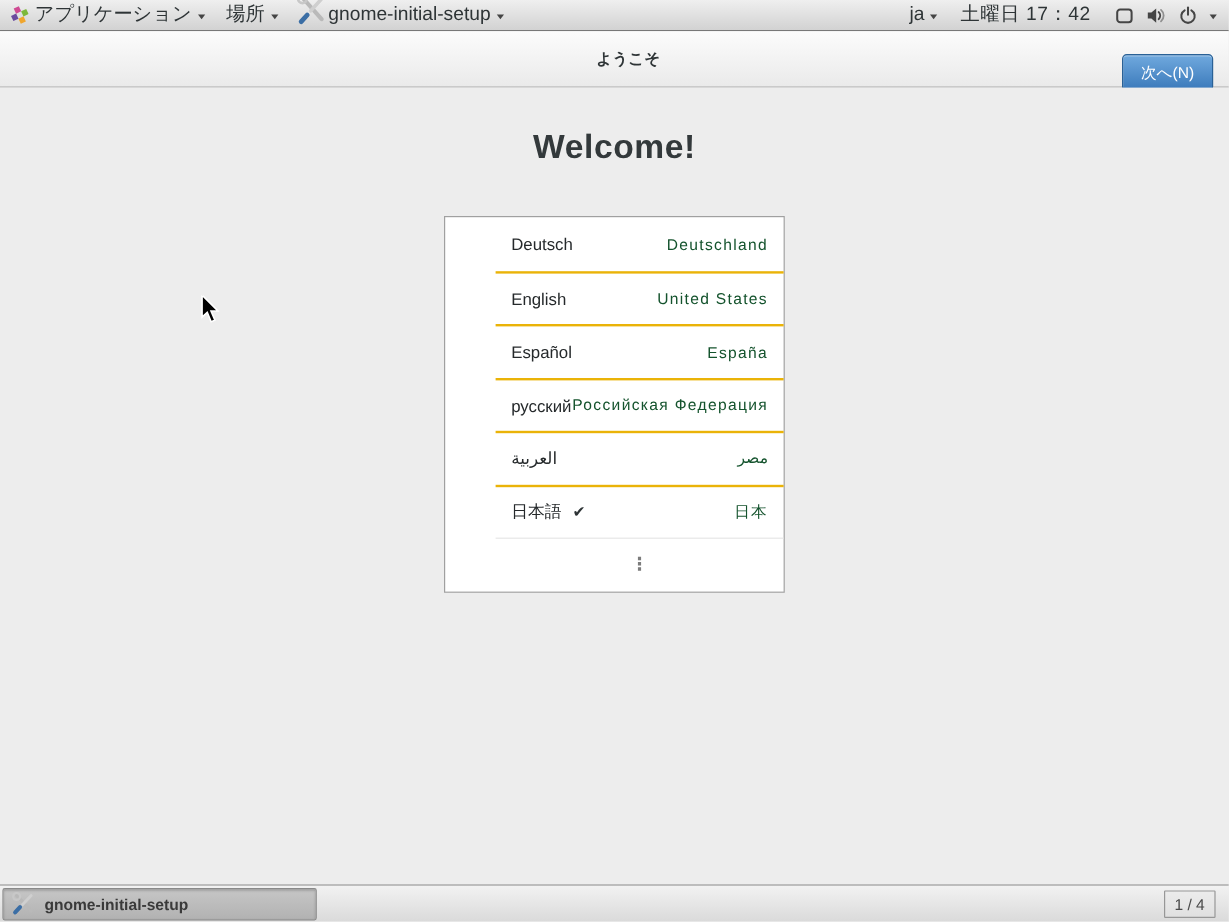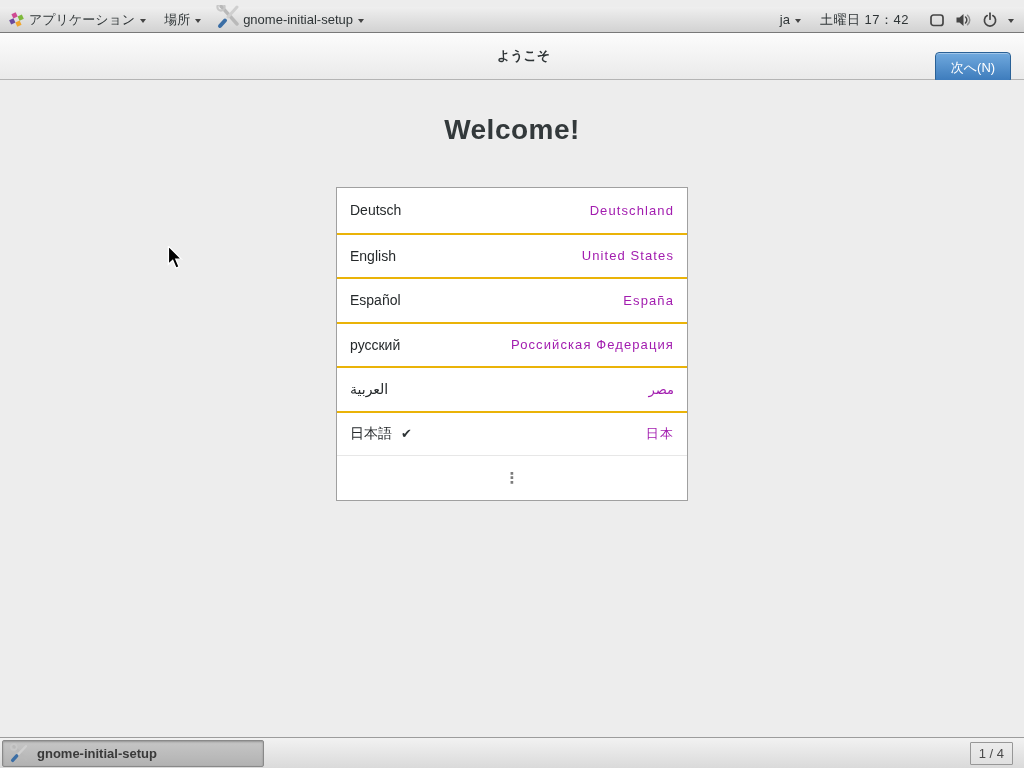--- a/index.html
+++ b/index.html
@@ -6,21 +6,21 @@
   html,body { width:1024px; height:768px; overflow:hidden;
     font-family:"Liberation Sans","DejaVu Sans",sans-serif; }
   body { position:relative; background:#ededed; }
 
   
   .panel {
     height:26px; width:100%;
     background:linear-gradient(#efefef,#d2d2d2);
     border-bottom:1px solid #787878;
     display:flex; align-items:center; justify-content:space-between;
-    font-size:13px; color:#2e3436;margin-top:7px;
+    font-size:16px; color:#2e3436;
   }
   .panel-left, .panel-right { display:flex; align-items:center; height:100%; }
   .panel-item { display:flex; align-items:center; gap:5px; padding:0 9px; height:100%; cursor:default; }
   .panel-item.tight { padding:0 6px; }
   .caret { width:0; height:0; border-left:3.5px solid transparent; border-right:3.5px solid transparent; border-top:4.5px solid #444; margin-top:2px; }
   .appmenu-icon svg { display:block; }
   .winmenu-icon { margin-right:-4px; }
   .clock { padding:0 10px; letter-spacing:0.5px; }
   .status-icons { display:flex; align-items:center; gap:10px; padding:0 10px; }
 
@@ -43,32 +43,32 @@
     margin-top:11px;
   }
 
   
   .content { height:664px; width:100%; background:#ededed; position:relative; }
   .welcome-heading {
     padding-top:34px; text-align:center;
     font-size:28px; font-weight:bold; color:#33393b; letter-spacing:0.5px;
   }
   .lang-list {
-    width:352px; margin:41px auto 0 auto;
-    background:#fff; border:1px solid #a0a0a0;
+    width:284px; margin:41px auto 0 auto;
+    background:#fff; border:1px solid #a0a0a0;padding-left:42px;
   }
   .row {
     height:44.5px; display:flex; align-items:center; justify-content:space-between;
     padding:0 13px; border-top:2px solid #eab308; cursor:default;
   }
   .row:first-child { border-top:none; }
   .row .left { display:flex; align-items:center; gap:9px; }
   .lang { font-size:14px; color:#25292b; }
   .check { font-size:13px; color:#2e3436; }
-  .region { font-size:13px; color:#a21caf; letter-spacing:1.1px; }
+  .region { font-size:13px; color:#14532d; letter-spacing:1.1px; }
   .more-row { justify-content:center; border-top:1px solid #e7e7e7; }
   .more-dots { color:#7c7c7c; font-size:15px; font-weight:bold; letter-spacing:0; line-height:1; }
 
   
   .taskbar {
     position:absolute; bottom:0; left:0;
     height:31px; width:100%;
     background:linear-gradient(#f2f2f2,#dadada);
     border-top:1px solid #9c9c9c;
     display:flex; align-items:center; justify-content:space-between;

